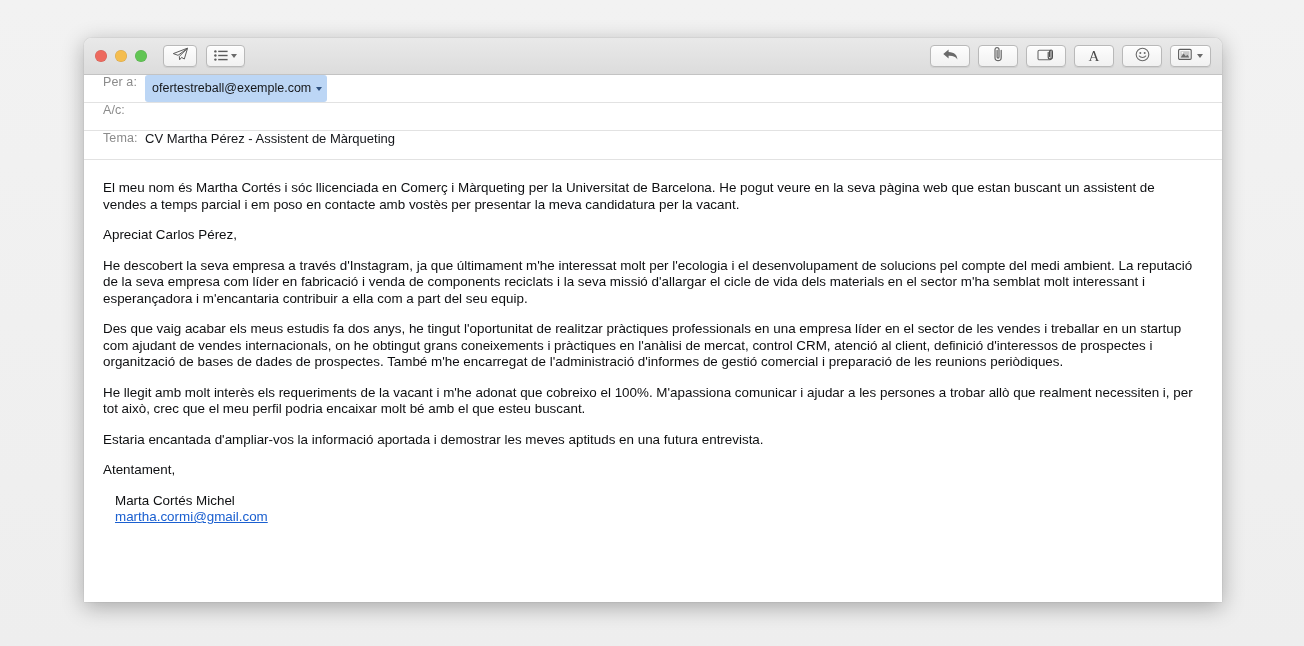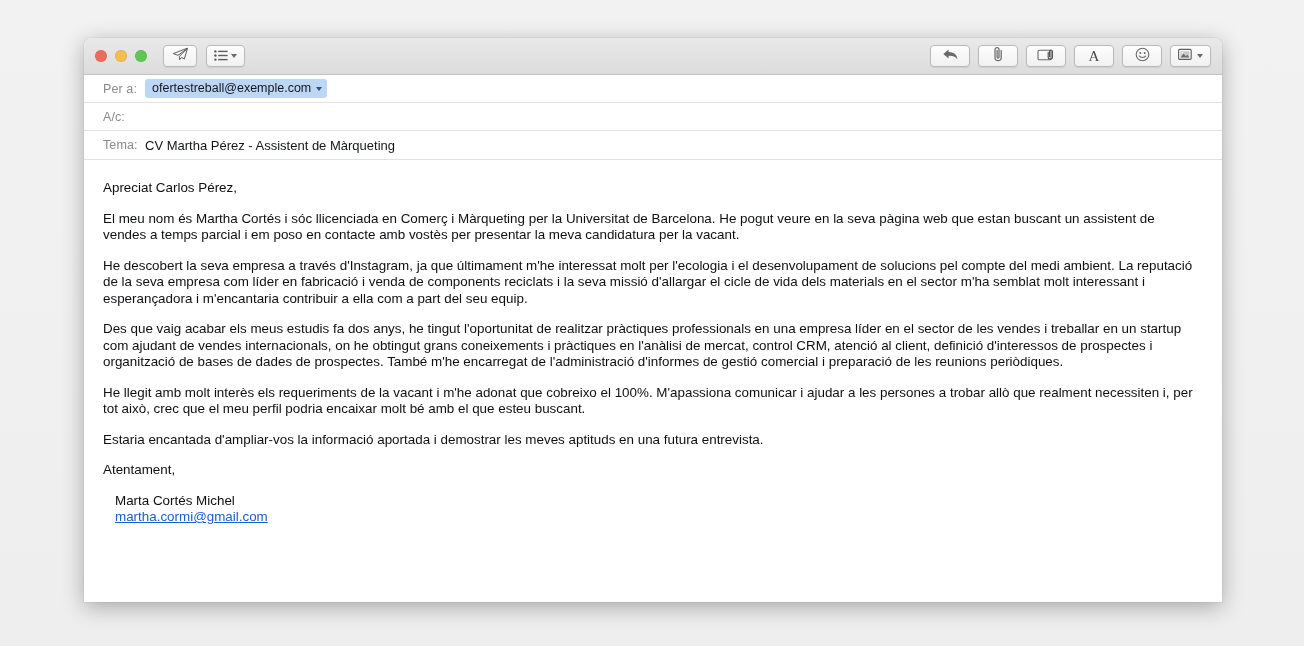--- a/index.html
+++ b/index.html
@@ -81,21 +81,20 @@
     border-right: 3.5px solid transparent;
     border-top: 4px solid #6a6a6a;
     display: inline-block;
   }
 
   
   .fields { flex: none; background: #fff; }
   .field-row {
     height: 28px;
     display: flex;
-    align-items: center;
     border-bottom: 1px solid #e2e2e2;
     padding-left: 19px;
     box-sizing: border-box;
   }
   .field-row.subject { height: 29px; }
   .f-label {
     color: #8b8b8b;
     font-size: 12.5px;
     width: 42px;
     flex: none;
@@ -241,22 +240,22 @@
         <span class="f-value"></span>
       </div>
 
       <div class="field-row subject">
         <span class="f-label">Tema:</span>
         <span class="f-value">CV Martha Pérez - Assistent de Màrqueting</span>
       </div>
     </div>
 
     <div class="body">
+      <p>El meu nom és Martha Cortés i sóc llicenciada en Comerç i Màrqueting per la Universitat de Barcelona. He pogut veure en la seva pàgina web que estan buscant un assistent de vendes a temps parcial i em poso en contacte amb vostès per presentar la meva candidatura per la vacant.</p>
       <p>Apreciat Carlos Pérez,</p>
-      <p>El meu nom és Martha Cortés i sóc llicenciada en Comerç i Màrqueting per la Universitat de Barcelona. He pogut veure en la seva pàgina web que estan buscant un assistent de vendes a temps parcial i em poso en contacte amb vostès per presentar la meva candidatura per la vacant.</p>
       <p>He descobert la seva empresa a través d'Instagram, ja que últimament m'he interessat molt per l'ecologia i el desenvolupament de solucions pel compte del medi ambient. La reputació de la seva empresa com líder en fabricació i venda de components reciclats i la seva missió d'allargar el cicle de vida dels materials en el sector m'ha semblat molt interessant i esperançadora i m'encantaria contribuir a ella com a part del seu equip.</p>
       <p>Des que vaig acabar els meus estudis fa dos anys, he tingut l'oportunitat de realitzar pràctiques professionals en una empresa líder en el sector de les vendes i treballar en un startup com ajudant de vendes internacionals, on he obtingut grans coneixements i pràctiques en l'anàlisi de mercat, control CRM, atenció al client, definició d'interessos de prospectes i organització de bases de dades de prospectes. També m'he encarregat de l'administració d'informes de gestió comercial i preparació de les reunions periòdiques.</p>
       <p>He llegit amb molt interès els requeriments de la vacant i m'he adonat que cobreixo el 100%. M'apassiona comunicar i ajudar a les persones a trobar allò que realment necessiten i, per tot això, crec que el meu perfil podria encaixar molt bé amb el que esteu buscant.</p>
       <p>Estaria encantada d'ampliar-vos la informació aportada i demostrar les meves aptituds en una futura entrevista.</p>
       <p>Atentament,</p>
 
       <div class="sig">
         <div>Marta Cortés Michel</div>
         <div>
           <a class="link">martha.cormi@gmail.com</a>

